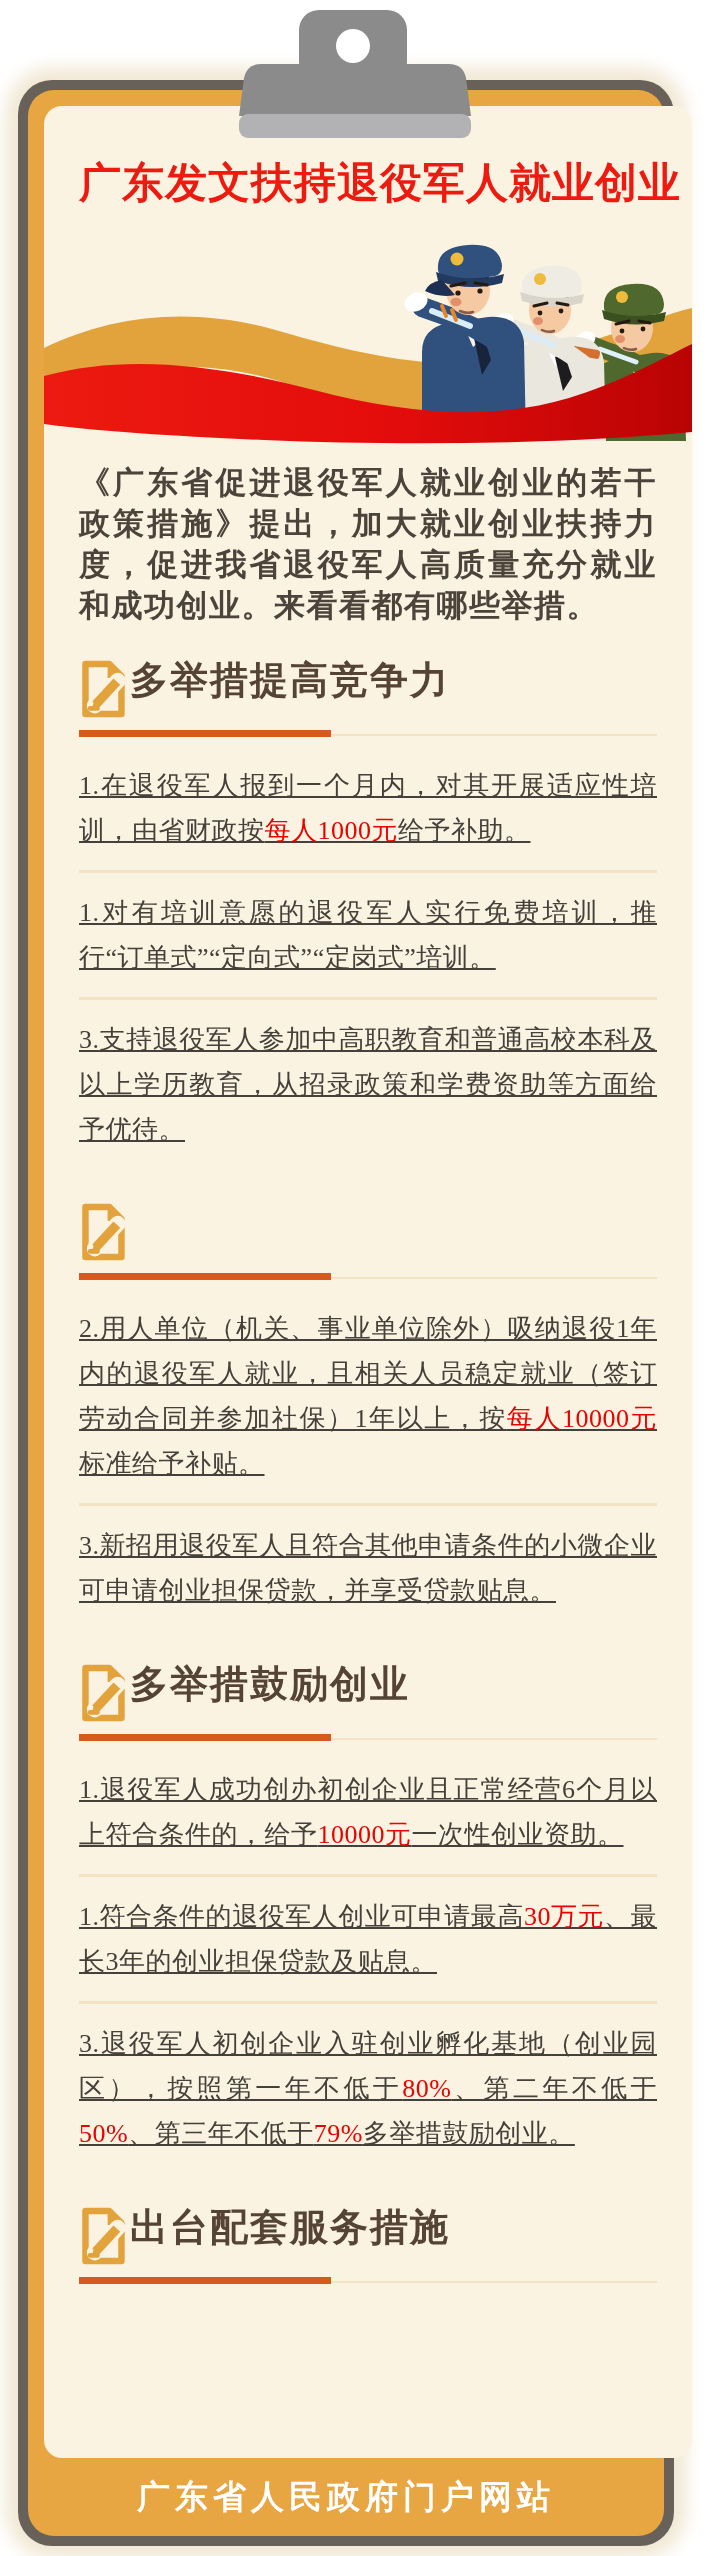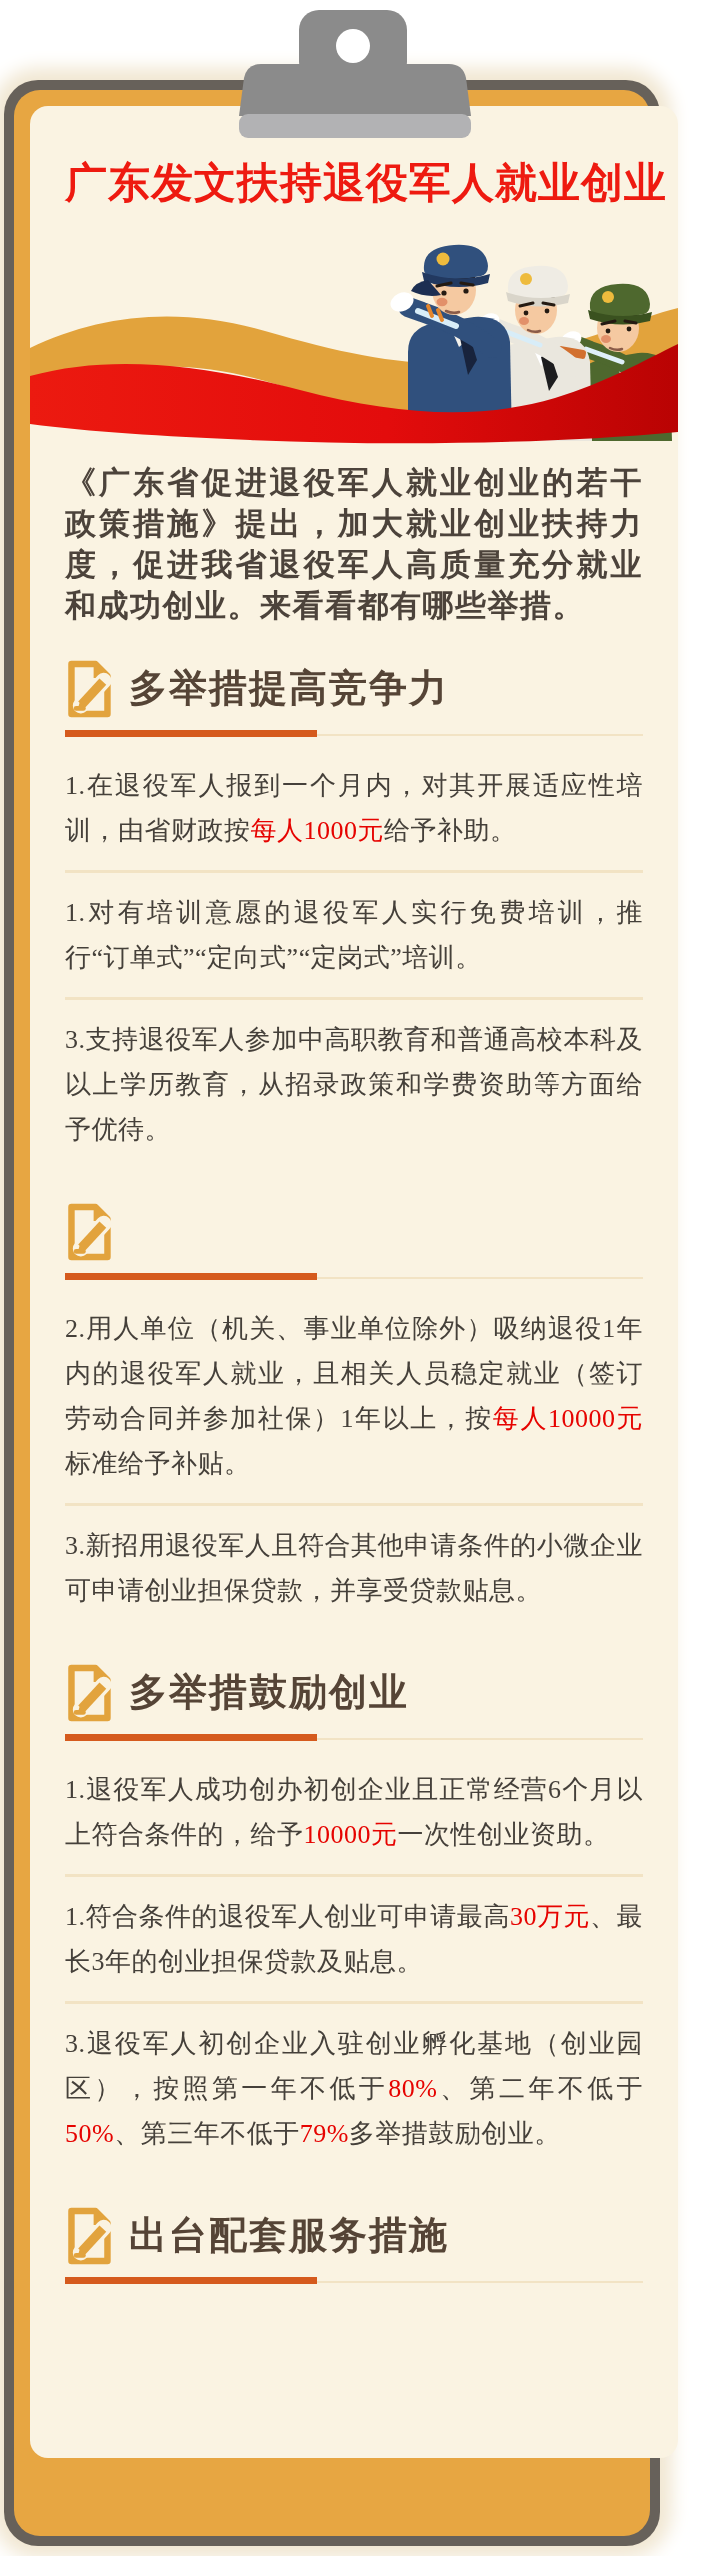--- a/index.html
+++ b/index.html
@@ -20,21 +20,21 @@
   *{margin:0;padding:0;box-sizing:border-box;}
   html,body{width:720px;}
   body{
     width:720px;height:2556px;position:relative;overflow:hidden;
     background:#ffffff;
     font-family:"Liberation Sans","DejaVu Sans",sans-serif;
   }
   .page{position:absolute;inset:0;}
   
   .board{
-    position:absolute;left:4px;top:80px;width:656px;height:2466px;
+    position:absolute;left:18px;top:80px;width:656px;height:2466px;
     background:var(--dark-frame);border-radius:34px;
     box-shadow:0 0 18px 12px #f1e7d2;
   }
   .gold{
     position:absolute;inset:10px;
     background:var(--gold-border);border-radius:26px;
   }
   .paper{
     margin:16px 16px 0 16px;width:648px;height:2352px;
     background:var(--paper-cream);border-radius:18px;
@@ -59,41 +59,41 @@
   
   .intro{
     margin-top:16px;
     font-family:"Liberation Serif","DejaVu Serif",serif;
     font-weight:700;color:#4c433b;
     font-size:31px;line-height:41px;letter-spacing:1.5px;
     text-align:justify;
   }
   
   .sec{margin-top:34px;}
-  .sec-head{display:flex;align-items:center;gap:16px;}
+  .sec-head{display:flex;gap:3px;}
   .sec-icon{width:48px;height:58px;flex:0 0 auto;display:inline-block;}
   .sec-icon svg{display:block;width:48px;height:58px;}
   .sec-title{
     color:var(--header-brown);font-size:38px;font-weight:900;letter-spacing:2px;
     line-height:1.1;white-space:nowrap;
   }
   .sec-rule{position:relative;height:8px;margin-top:12px;}
   .sec-rule::before{
     content:"";position:absolute;left:0;right:0;top:4px;height:2px;
     background:var(--light-rule);
   }
   .sec-rule::after{
     content:"";position:absolute;left:0;top:0;width:252px;height:7px;
     background:var(--orange-rule);
   }
   .sec-items{margin-top:8px;}
   .item{
     font-family:"Liberation Serif","DejaVu Serif",serif;
     color:var(--body-text);font-size:26px;line-height:45px;letter-spacing:0.5px;
-    text-align:justify;padding:17px 0;
+    text-align:justify;padding:17px 0;text-decoration:underline;
   }
   .item + .item{border-top:3px solid var(--light-rule);}
   .item .hl{color:var(--highlight-red);}
 </style>
 </head>
 <body>
 
 <div class="page">
 
   <div class="board">
@@ -264,20 +264,23 @@
         </svg>
       </span>
       <h2 class="sec-title">出台配套服务措施</h2>
     </div>
     <div class="sec-rule"></div>
 
   </section>
 </div>
 
       </div>
+      <div class="footer">
+        <span>广东省人民政府门户网站</span>
+      </div>
     </div>
   </div>
 
   <div class="clip">
     <svg viewBox="0 0 236 132" width="236" height="132" xmlns="http://www.w3.org/2000/svg">
       <rect x="62" y="2" width="108" height="72" rx="20" fill="#8b8b8b"></rect>
       <circle cx="116" cy="38" r="17" fill="#ffffff"></circle>
       <path d="M24,56 h188 q14,0 17,14 l5,38 h-232 l5,-38 q3,-14 17,-14 z" fill="#8b8b8b"></path>
       <rect x="2" y="106" width="232" height="24" rx="9" fill="#b2b2b4"></rect>
     </svg>

